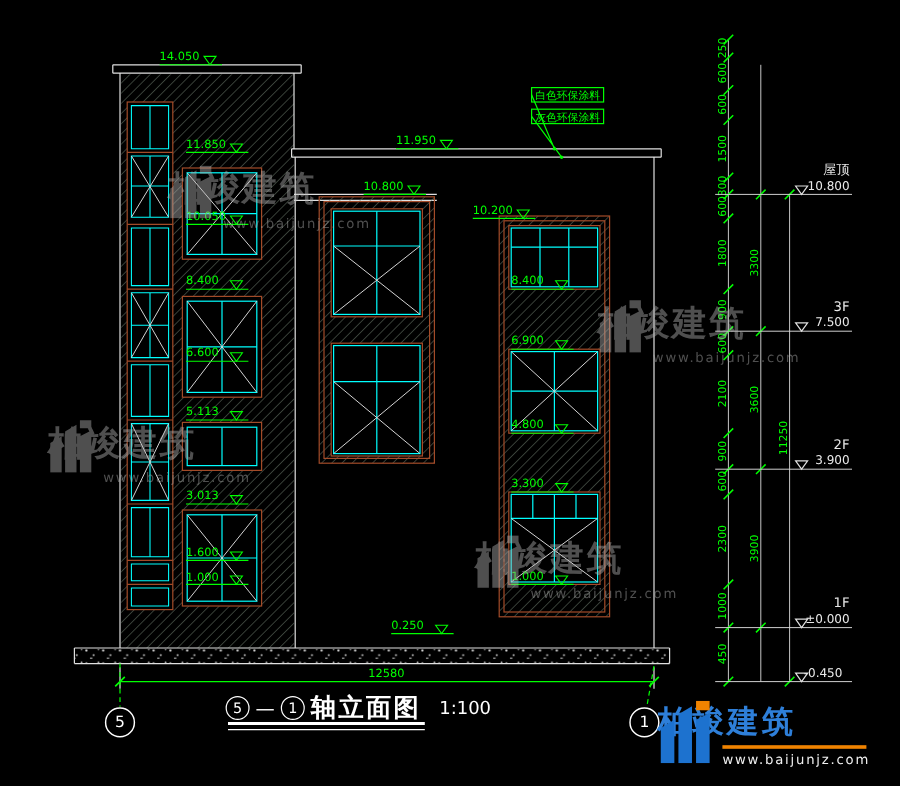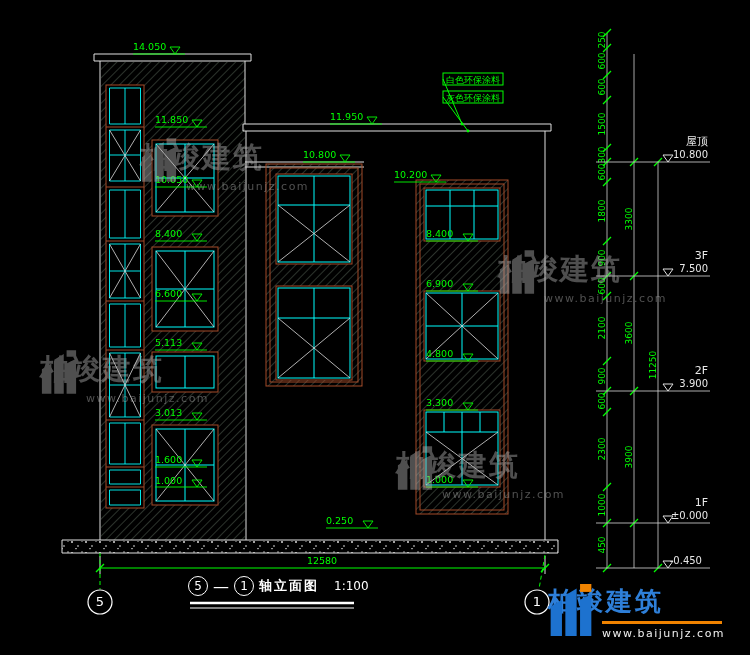--- a/index.html
+++ b/index.html
@@ -10,22 +10,22 @@
   .g-txt{fill:#00ff00;font-size:9.5px;}
   .g-sm{fill:#00ff00;font-size:9px;}
   .w-name{fill:#e8e8e8;font-size:11px;}
   .w-val{fill:#e8e8e8;font-size:10px;}
   .bub{fill:#ffffff;font-size:13px;}
   
   #title-bar{position:absolute;left:188px;top:576px;display:flex;align-items:center;gap:5px;color:#fff;}
   .circ{display:inline-block;width:18px;height:18px;border:1.5px solid #fff;border-radius:50%;
         text-align:center;line-height:18px;font-size:12px;}
   .tsep{font-size:16px;}
-  .tname{font-size:13px;font-weight:bold;letter-spacing:2px;}
-  .tscale{font-size:12px;margin-left:10px;}
+  .tname{font-size:21px;font-weight:bold;letter-spacing:2px;}
+  .tscale{font-size:15px;margin-left:10px;}
   
   .wm{position:absolute;display:flex;flex-direction:column;opacity:.45;color:#b0b0b0;pointer-events:none;}
   .wm-row{display:flex;align-items:flex-start;gap:7px;}
   .wm-text{font-size:29px;font-weight:bold;letter-spacing:2px;white-space:nowrap;}
   .wm-url{font-size:11px;letter-spacing:1.5px;margin:2px 0 0 46px;white-space:nowrap;}
   .brand{position:absolute;left:548px;top:584px;display:flex;flex-direction:column;pointer-events:none;}
   .brand-text{font-size:26px;font-weight:bold;color:#2e7fd9;letter-spacing:3px;white-space:nowrap;}
   .brand-rule{height:3px;background:#f08300;margin:2px 0 3px 54px;width:120px;}
   .brand-url{font-size:11px;color:#f0f0f0;letter-spacing:1.5px;margin-left:54px;white-space:nowrap;}
 </style>

